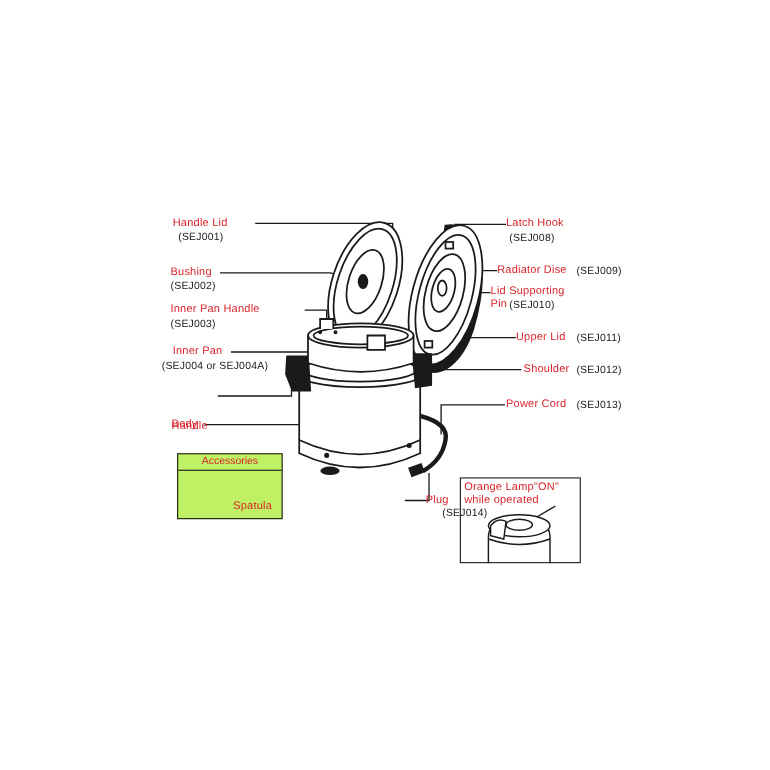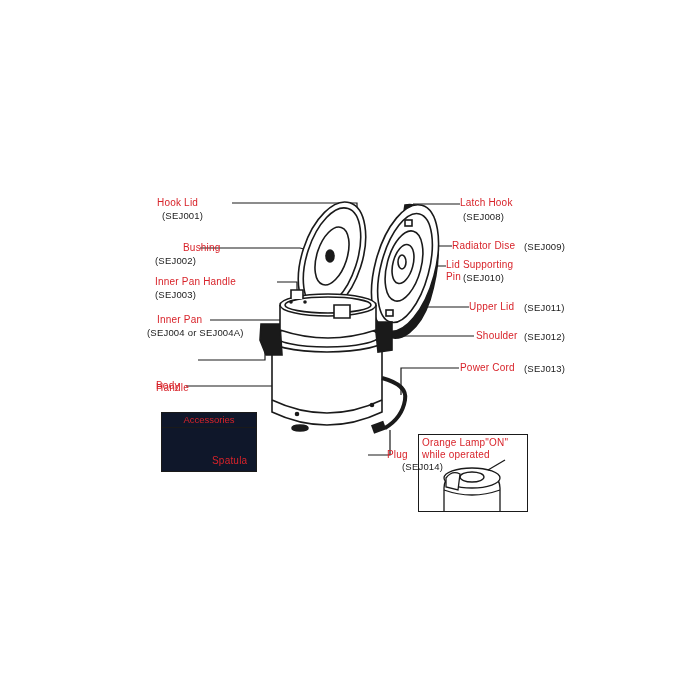--- a/index.html
+++ b/index.html
@@ -1,21 +1,21 @@
 <!DOCTYPE html>
 <html><head>
 <meta charset="utf-8">
 <style>
   html, body { margin:0; padding:0; background:#ffffff; }
   body { width:700px; height:700px; position:relative; overflow:hidden; font-family:"Liberation Sans", sans-serif; }
   .lbl { position:absolute; font-size:10px; line-height:12px; white-space:nowrap; letter-spacing:0.2px; }
   .red { color:#d8232a; }
   .code { color:#1a1a1a; font-size:9.5px; }
   svg.art { position:absolute; left:0; top:0; }
-  .box { position:absolute; border:1.5px solid #1a1a1a; background:#0f172a; }
+  .box { position:absolute; border:1.5px solid #1a1a1a; background:#bef264; }
 </style>
 </head>
 <body>
 
 <svg class="art" width="700" height="700" viewBox="0 0 700 700">
   <g fill="none" stroke="#1a1a1a" stroke-width="1.2">
 
     <polyline points="232,203 357,203 357,212"></polyline>
     <polyline points="200,248 300,248 328,255"></polyline>
     <polyline points="277,282 297,282 297,290"></polyline>
@@ -84,24 +84,24 @@
   <g stroke="#1a1a1a" stroke-width="1.3" fill="#fff">
     <path d="M444,512 L444,488 Q444,472 472,470 Q500,472 500,488 L500,512"></path>
     <ellipse cx="472" cy="478" rx="28" ry="10"></ellipse>
     <ellipse cx="472" cy="477" rx="12" ry="5"></ellipse>
     <path d="M444,490 Q472,500 500,490" fill="none"></path>
     <path d="M446,478 Q452,470 460,474 L458,490 L446,487 Z" fill="#fff"></path>
     <line x1="488" y1="470" x2="505" y2="460"></line>
   </g>
 </svg>
 
-<div class="lbl red" style="left:157px;top:197px;">Hook Lid</div>
+<div class="lbl red" style="left:157px;top:197px;">Handle Lid</div>
 <div class="lbl code" style="left:162px;top:210px;">(SEJ001)</div>
 
-<div class="lbl red" style="left:155px;top:242px;margin-left:28px;">Bushing</div>
+<div class="lbl red" style="left:155px;top:242px;">Bushing</div>
 <div class="lbl code" style="left:155px;top:255px;">(SEJ002)</div>
 
 <div class="lbl red" style="left:155px;top:276px;">Inner Pan Handle</div>
 <div class="lbl code" style="left:155px;top:289px;">(SEJ003)</div>
 
 <div class="lbl red" style="left:157px;top:314px;">Inner Pan</div>
 <div class="lbl code" style="left:147px;top:327px;">(SEJ004 or SEJ004A)</div>
 
 <div class="lbl red" style="left:156px;top:354px;margin-top:28px;">Handle</div>
 

